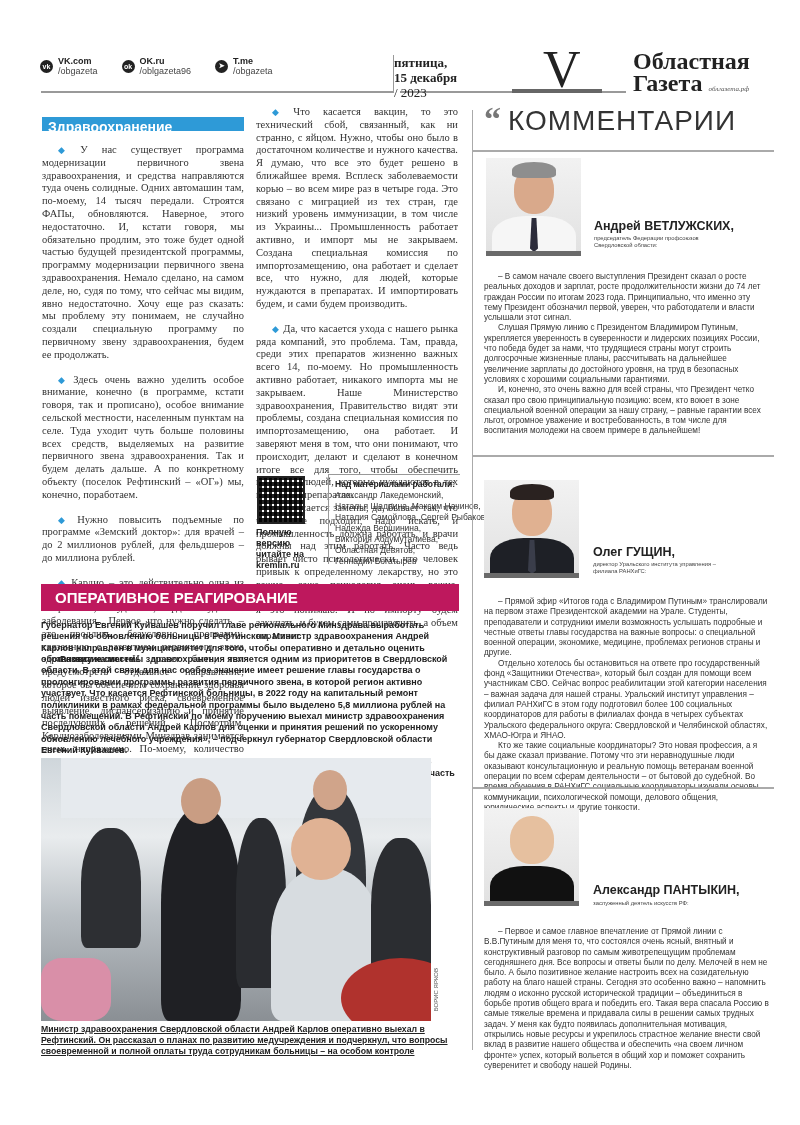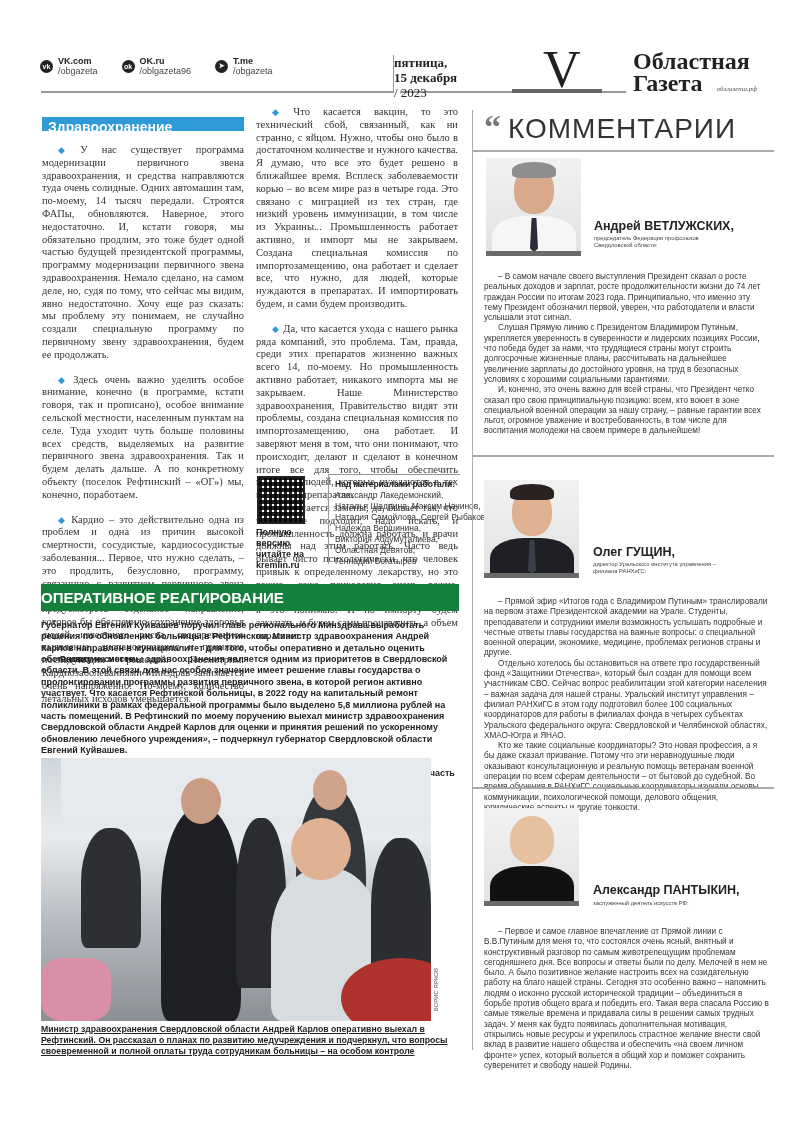--- a/index.html
+++ b/index.html
@@ -15,55 +15,55 @@
   .social .txt b { display: block; color: #222; font-weight: bold; }
   .header-rule-left { position: absolute; left: 41px; top: 91px; width: 352px; height: 2px; background: #999; }
   .header-vsep { position: absolute; left: 393px; top: 55px; width: 1px; height: 38px; background: #999; }
   .header-rule-right { position: absolute; left: 400px; top: 91px; width: 226px; height: 2px; background: #999; }
   .header-rule-dark { position: absolute; left: 512px; top: 89px; width: 90px; height: 4px; background: #666; }
   .date { position: absolute; left: 394px; top: 55px; font: bold 13px/15px "Liberation Serif", serif; color: #222; }
   .date span { display: block; }
   .date .year { font-weight: normal; }
   .section-letter { position: absolute; left: 543px; top: 44px; font: 52px/52px "Liberation Serif", serif; color: #222; }
   .masthead { position: absolute; left: 633px; top: 50px; font: bold 24px/22px "Liberation Serif", serif; color: #222; }
-  .masthead small { font: italic 7px "Liberation Serif", serif; font-weight: normal; margin-left: 14px; color: #555; }
+  .masthead small { font: italic 7px "Liberation Serif", serif; font-weight: normal; margin-left: 6px; color: #555; }
 
   
   .col { position: absolute; font: 10.5px/12.8px "Liberation Serif", serif; color: #333; text-align: justify; }
   .col p { text-indent: 16px; margin-bottom: 12px; }
   .col p .bullet { color: #2e9ad7; font-size: 9px; margin-right: 4px; }
   .col-1 { left: 42px; top: 144px; width: 202px; }
   .col-2 { left: 256px; top: 106px; width: 202px; }
 
   .rubric { position: absolute; left: 42px; top: 117px; width: 202px; height: 14px; background: #2e9ad7; color: #fff; font: bold 14px/21px "Liberation Sans", sans-serif; padding-left: 6px; }
 
   
   .qr { position: absolute; left: 257px; top: 476px; width: 48px; height: 48px; background:
     repeating-linear-gradient(90deg, #222 0 3px, #fff 3px 5px),
     repeating-linear-gradient(0deg, #222 0 4px, #fff 4px 6px); background-blend-mode: multiply; border: 2px solid #222; }
   .qr-caption { position: absolute; left: 256px; top: 527px; width: 70px; font: bold 9px/11px "Liberation Sans", sans-serif; color: #222; }
   .credits { position: absolute; left: 328px; top: 474px; width: 132px; height: 90px; border-left: 1px solid #999; border-top: 1px solid #999; padding: 4px 0 0 6px; font: 8.5px/11px "Liberation Sans", sans-serif; color: #333; }
   .credits .ttl { font-weight: bold; color: #222; }
   .credits div { white-space: nowrap; }
 
   
-  .op-title { position: absolute; left: 41px; top: 584px; width: 418px; height: 27px; background: #15803d; color: #fff; font: bold 15px/27px "Liberation Sans", sans-serif; }
+  .op-title { position: absolute; left: 41px; top: 584px; width: 418px; height: 27px; background: #be185d; color: #fff; font: bold 15px/27px "Liberation Sans", sans-serif; padding-left: 14px; }
   .op-lead { position: absolute; left: 41px; top: 620px; width: 418px; font: bold 9px/11.4px "Liberation Sans", sans-serif; color: #222; }
   .op-body { position: absolute; left: 41px; top: 654px; width: 418px; font: bold 9px/11.4px "Liberation Sans", sans-serif; color: #222; }
   .op-body p { text-indent: 14px; }
 
   .photo { position: absolute; left: 41px; top: 758px; width: 390px; height: 263px; background:
     linear-gradient(180deg, #cfd6db 0%, #e9ecee 30%, #b9bfc4 60%, #8a8f94 100%); overflow: hidden; }
   .photo .shape { position: absolute; border-radius: 45% 45% 10% 10%; }
   .photo-credit { position: absolute; left: 433px; top: 968px; font: 6px "Liberation Sans", sans-serif; color: #555; writing-mode: vertical-rl; transform: rotate(180deg); }
   .photo-caption { position: absolute; left: 41px; top: 1024px; width: 420px; font: bold 8.7px/11px "Liberation Sans", sans-serif; color: #222; text-decoration: underline; }
 
   
   .comments-vline { position: absolute; left: 472px; top: 110px; width: 1px; height: 940px; background: #aaa; }
-  .comments-head { position: absolute; left: 484px; top: 112px; font: 28px/30px "Liberation Sans", sans-serif; color: #333; letter-spacing: 1px; }
+  .comments-head { position: absolute; left: 484px; top: 104px; font: 28px/30px "Liberation Sans", sans-serif; color: #333; letter-spacing: 1px; }
   .comments-head .q { font: bold 34px/30px "Liberation Serif", serif; color: #777; margin-right: 6px; }
   .rule { position: absolute; left: 472px; width: 302px; height: 2px; background: #aaa; }
 
   .portrait { position: absolute; width: 95px; height: 98px; background: linear-gradient(180deg, #f2f2f2, #e2e2e2); overflow: hidden; border-bottom: 5px solid #6a6a6a; }
   .portrait .head { position: absolute; left: 28px; top: 8px; width: 40px; height: 48px; border-radius: 48% 48% 45% 45%; background: #d9a98b; }
   .portrait .hair { position: absolute; left: 26px; top: 4px; width: 44px; height: 16px; border-radius: 50% 50% 20% 20%; }
   .portrait .body { position: absolute; left: 6px; top: 58px; width: 84px; height: 50px; border-radius: 40% 40% 0 0; }
   .portrait .tie { position: absolute; left: 44px; top: 60px; width: 8px; height: 34px; background: #2b2b3a; clip-path: polygon(20% 0, 80% 0, 100% 90%, 50% 100%, 0 90%); }
 
   .person-name { position: absolute; font: bold 12.5px/14px "Liberation Sans", sans-serif; color: #222; }
@@ -105,20 +105,21 @@
     <div>Областная</div>
     <div><span>Газета</span><small>облгазета.рф</small></div>
   </div>
 </div>
 
 <div class="rubric">Здравоохранение</div>
 
 <div class="col col-1">
   <p><span class="bullet">◆</span><span>У нас существует программа модернизации первичного звена здравоохранения, и средства направляются туда очень солидные. Одних автомашин там, по-моему, 14 тысяч передали. Строятся ФАПы, обновляются. Наверное, этого недостаточно. И, кстати говоря, мы обязательно продлим, это тоже будет одной частью будущей президентской программы, программу модернизации первичного звена здравоохранения. Немало сделано, на самом деле, но, судя по тому, что сейчас мы видим, явно недостаточно. Хочу еще раз сказать: мы проблему эту понимаем, не случайно создали специальную программу по первичному звену здравоохранения, будем ее продолжать.</span></p>
   <p><span class="bullet">◆</span><span>Здесь очень важно уделить особое внимание, конечно (в программе, кстати говоря, так и прописано), особое внимание сельской местности, населенным пунктам на селе. Туда уходит чуть больше половины всех средств, выделяемых на развитие первичного звена здравоохранения. Так и будем делать дальше. А по конкретному объекту (поселок Рефтинский – «ОГ») мы, конечно, поработаем.</span></p>
+  <p><span class="bullet">◆</span><span>Нужно повысить подъемные по программе «Земский доктор»: для врачей – до 2 миллионов рублей, для фельдшеров – до миллиона рублей.</span></p>
   <p><span class="bullet">◆</span><span>Кардио – это действительно одна из проблем и одна из причин высокой смертности, сосудистые, кардиососудистые заболевания... Первое, что нужно сделать, – это продлить, безусловно, программу, связанную с развитием первичного звена здравоохранения. И может быть, там предусмотреть отдельное направление, которое бы обеспечило сохранение здоровья людей известного риска, своевременное выявление, диспансеризацию и принятие последующих решений. Посмотрим. Кардиозаболеваниями Минздрав занимается очень напряженно. По-моему, количество летальных исходов уменьшается.</span></p>
 </div>
 
 <div class="col col-2">
   <p><span class="bullet">◆</span><span>Что касается вакцин, то это технический сбой, связанный, как ни странно, с яйцом. Нужно, чтобы оно было в достаточном количестве и нужного качества. Я думаю, что все это будет решено в ближайшее время. Всплеск заболеваемости корью – во всем мире раз в четыре года. Это связано с миграцией из тех стран, где низкий уровень иммунизации, в том числе из Украины... Промышленность работает активно, и импорт мы не закрываем. Создана специальная комиссия по импортозамещению, она работает и сделает все, что нужно, для людей, которые нуждаются в препаратах. И импортировать будем, и сами будем производить.</span></p>
   <p style="margin-bottom:0"><span class="bullet">◆</span><span>Да, что касается ухода с нашего рынка ряда компаний, это проблема. Там, правда, среди этих препаратов жизненно важных всего 14, по-моему. Но промышленность активно работает, никакого импорта мы не закрываем. Наше Министерство здравоохранения, Правительство видят эти проблемы, создана специальная комиссия по импортозамещению, она работает. И заверяют меня в том, что они понимают, что происходит, делают и сделают в конечном итоге все для того, чтобы обеспечить интересы людей, которые нуждаются в тех или иных препаратах.</span></p>
   <p>Что касается замены, да, бывает так, что что-то не подходит, надо искать, и промышленность должна работать, и врачи должны над этим работать. Часто ведь бывает чисто психологически, что человек привык к определенному лекарству, но это важно, даже психология очень важна. Человек верит в это лекарство или не верит, я это понимаю. И по импорту будем закупать, и будем сами производить, а объем нарастает.</p>
 </div>
 
 <div class="qr"></div>

